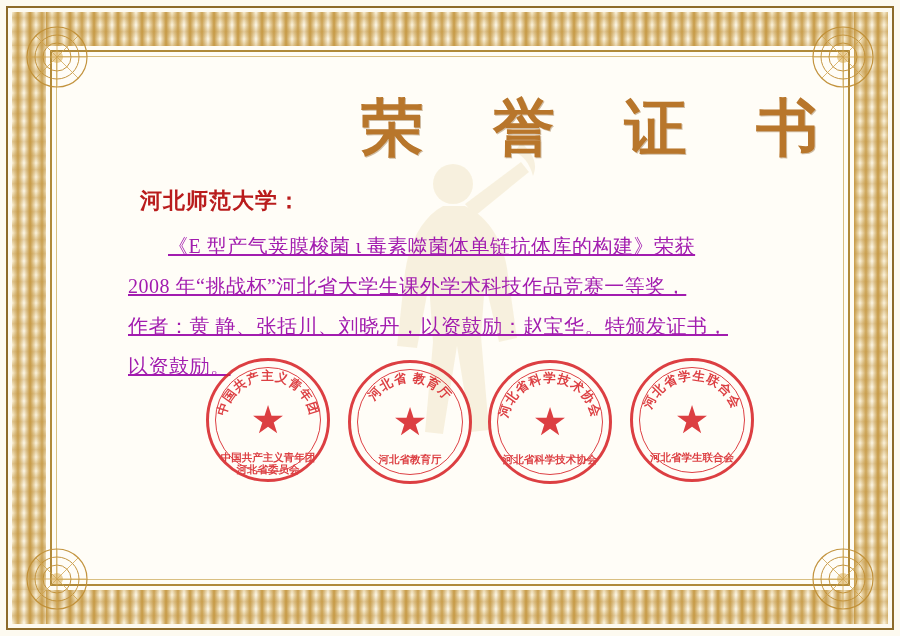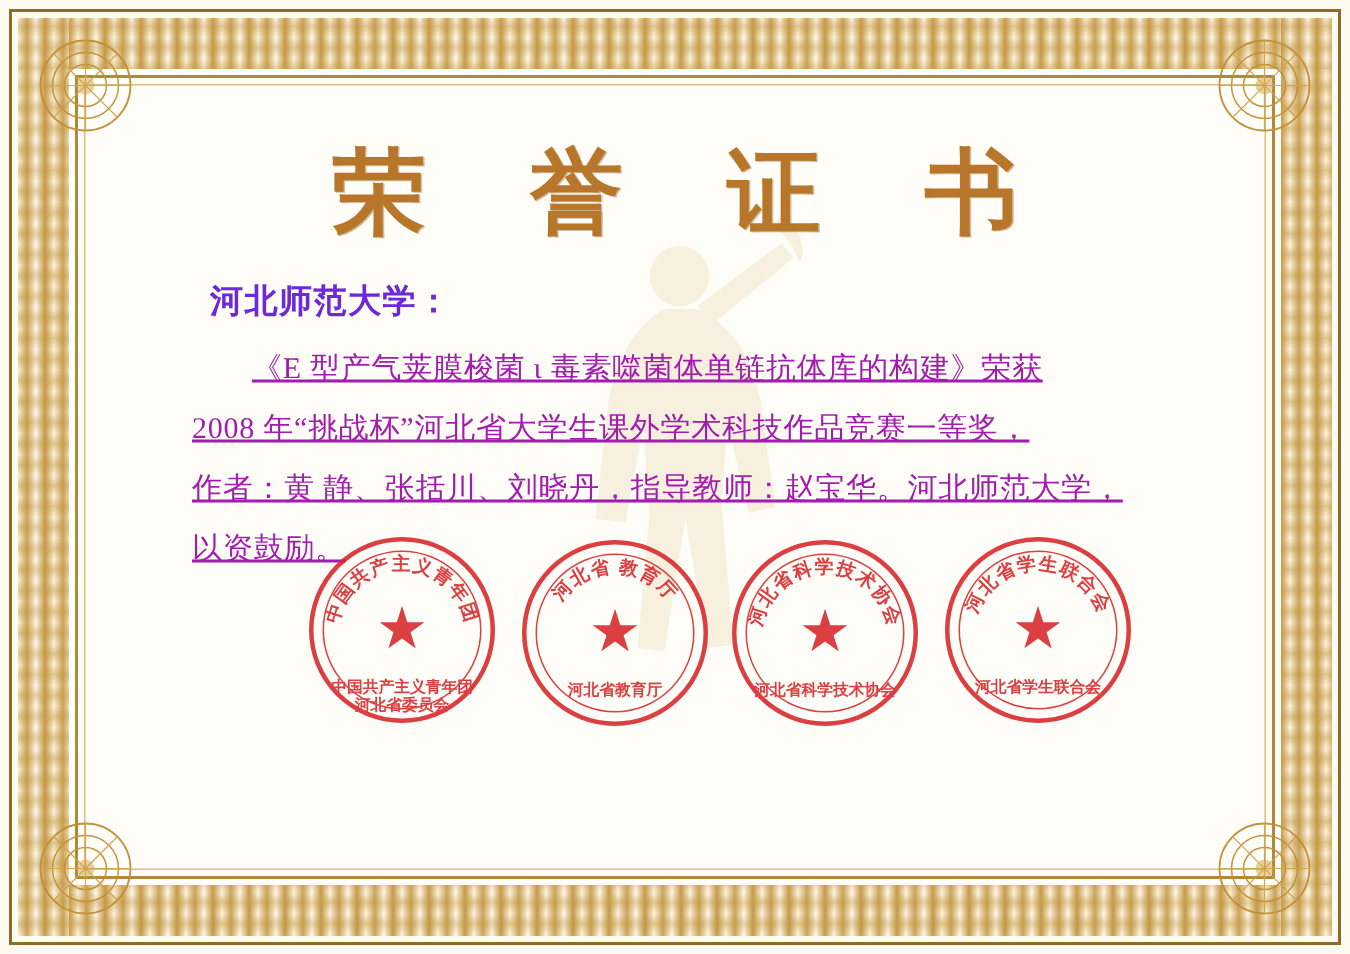--- a/index.html
+++ b/index.html
@@ -113,36 +113,36 @@
   .content {
     position: relative;
     z-index: 2;
     height: 100%;
   }
 
   .title {
     position: absolute;
     left: 0; right: 0;
     top: 28px;
-    text-align: center;
+    text-align: right;
     font-size: 62px;
     letter-spacing: 24px;
     text-indent: 24px;
     font-weight: bold;
     color: #b8762b;
     font-family: "DejaVu Serif", "Liberation Serif", serif;
     text-shadow: 1px 1px 0 rgba(120,70,10,0.35);
   }
 
   .recipient {
     position: absolute;
     left: 82px;
     top: 128px;
     font-size: 22px;
-    color: #6d28d9;
+    color: #b91c1c;
     font-weight: bold;
     letter-spacing: 1px;
   }
 
   .body-text {
     position: absolute;
     left: 70px;
     right: 44px;
     top: 168px;
     font-size: 20px;
@@ -296,21 +296,21 @@
 
     <div class="content">
 
       <div class="title">荣 誉 证 书</div>
 
       <div class="recipient">河北师范大学：</div>
 
       <div class="body-text">
         <p class="indent">《E 型产气荚膜梭菌 ι 毒素噬菌体单链抗体库的构建》荣获</p>
         <p>2008 年“挑战杯”河北省大学生课外学术科技作品竞赛一等奖，</p>
-        <p>作者：黄 静、张括川、刘晓丹，指导教师：赵宝华。河北师范大学，</p>
+        <p>作者：黄 静、张括川、刘晓丹，以资鼓励：赵宝华。特颁发证书，</p>
         <p>以资鼓励。</p>
       </div>
 
       <div class="seals">
 
         <div class="seal s1">
           <div class="seal-inner-ring"></div>
           <svg class="seal-arc" viewBox="0 0 118 118">
             <defs>
                 <path id="arc1" d="M 16 62 A 43 43 0 0 1 102 62"></path>

